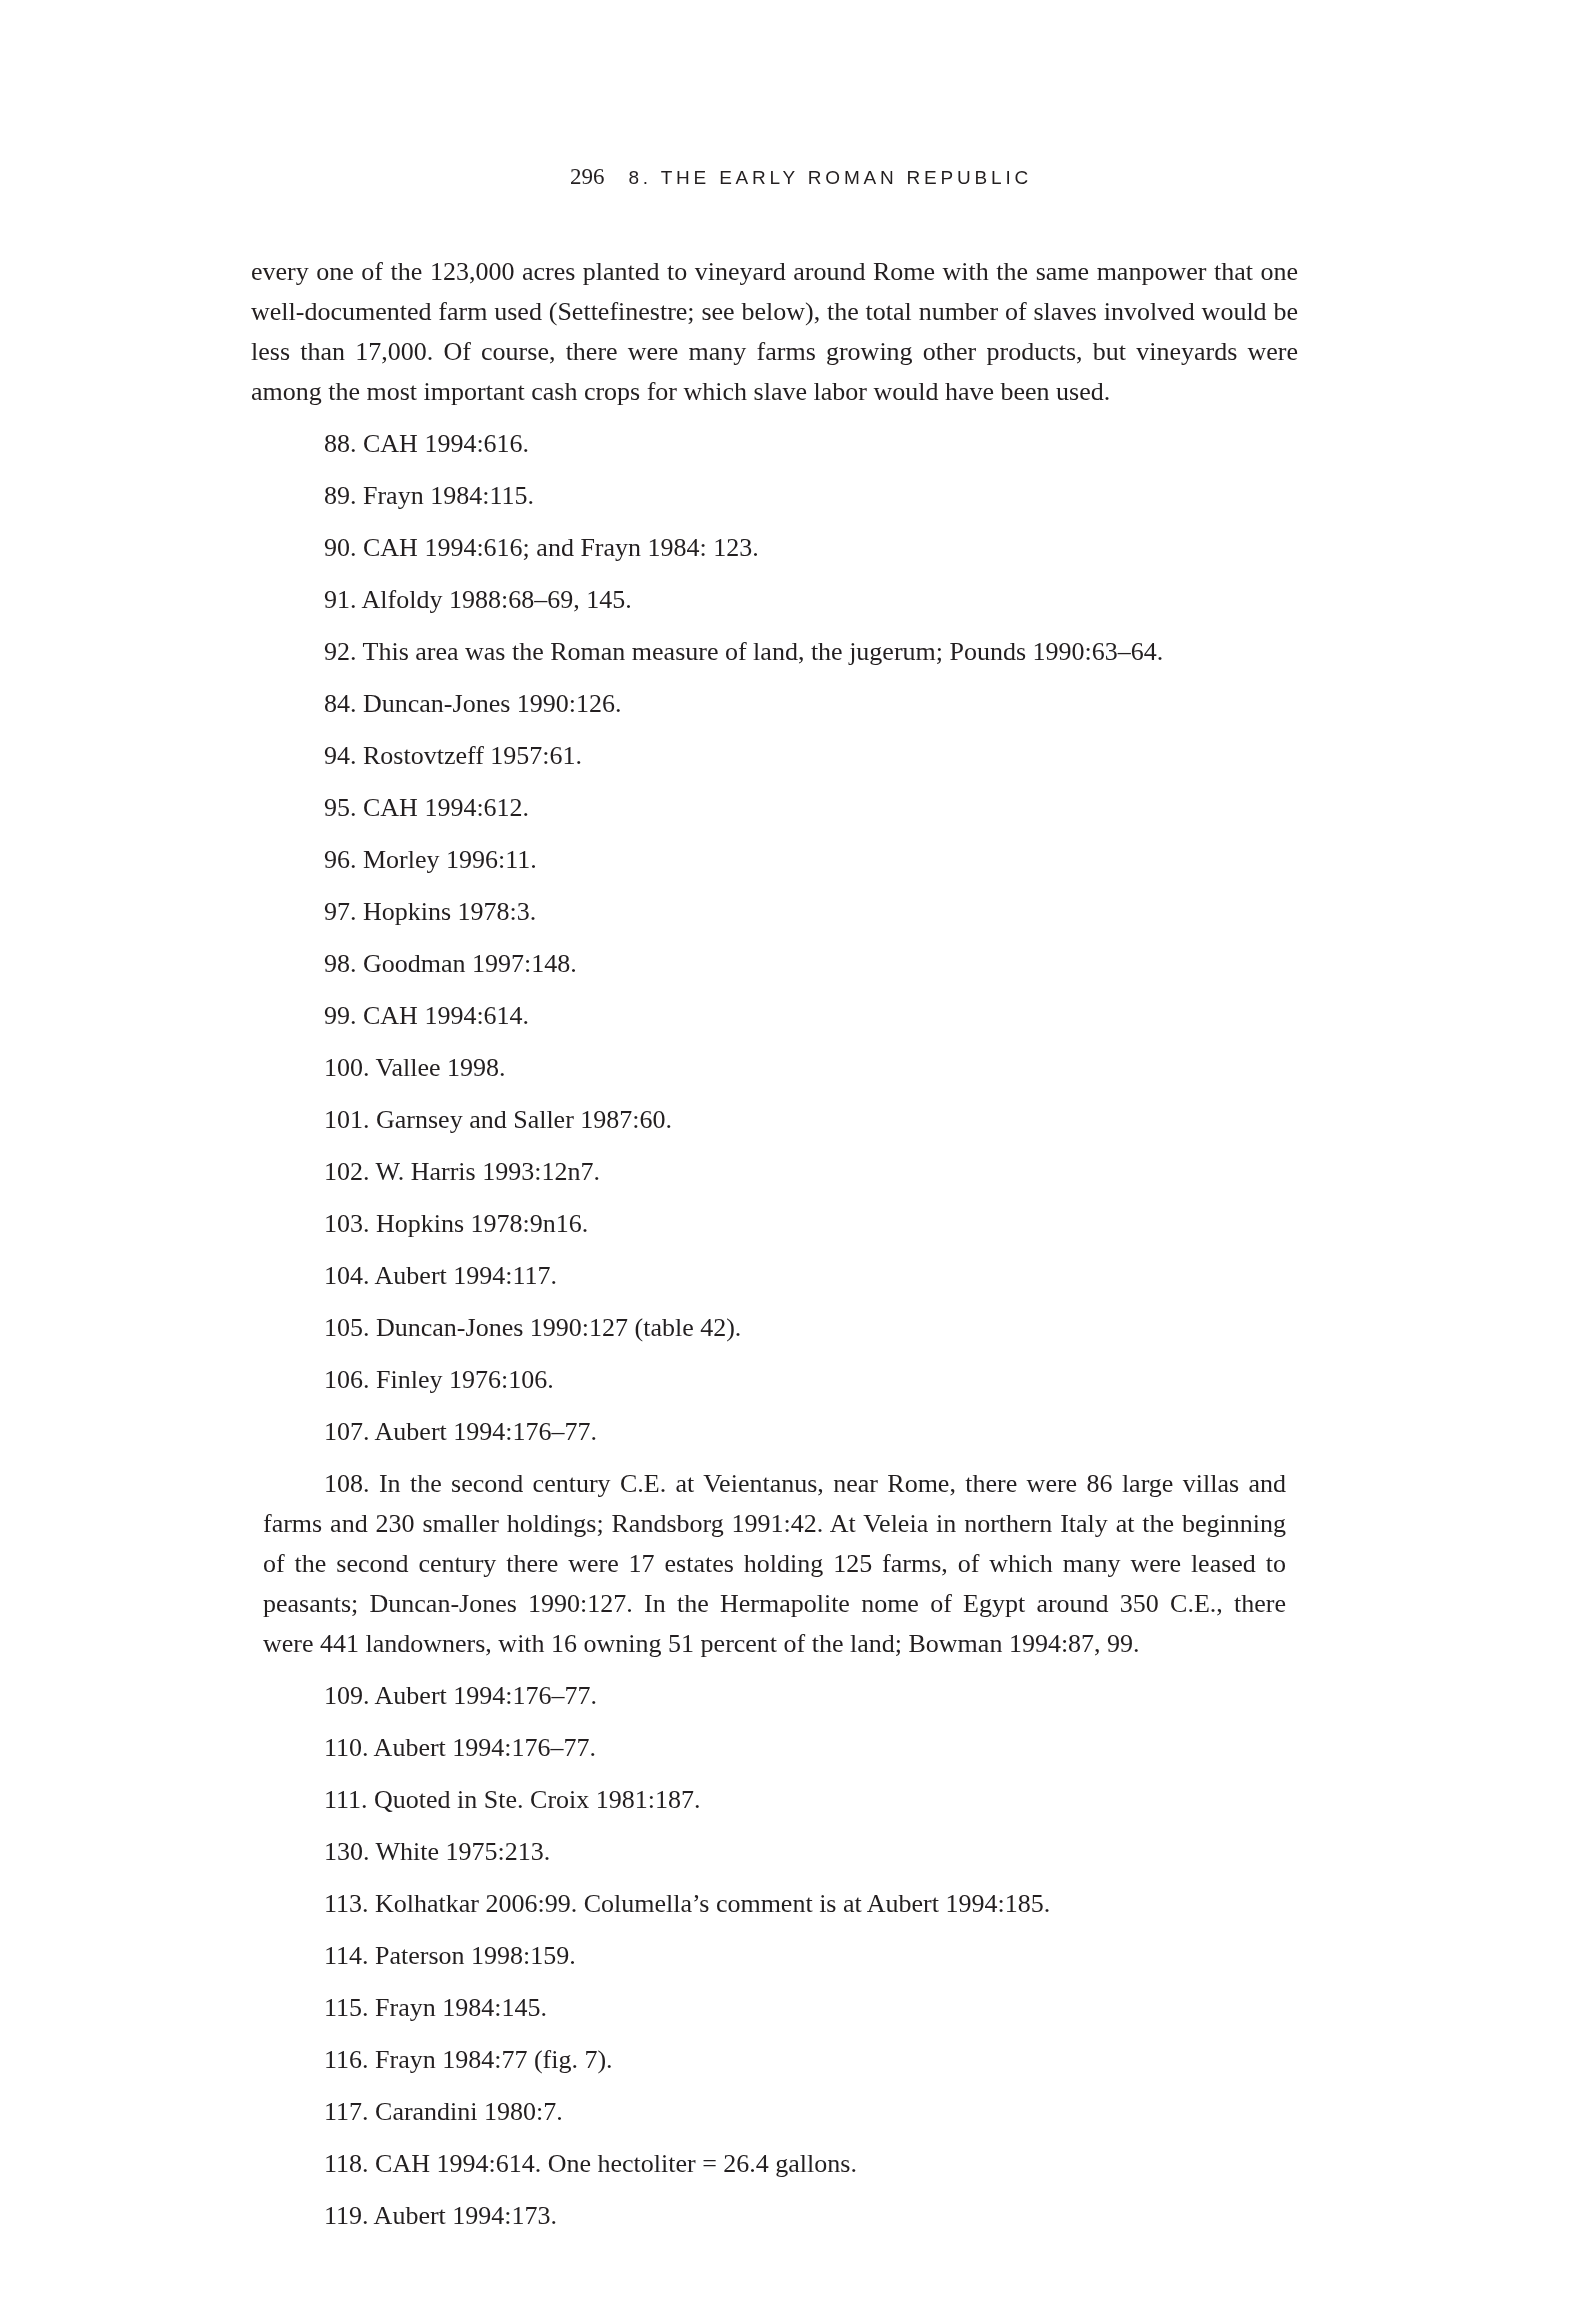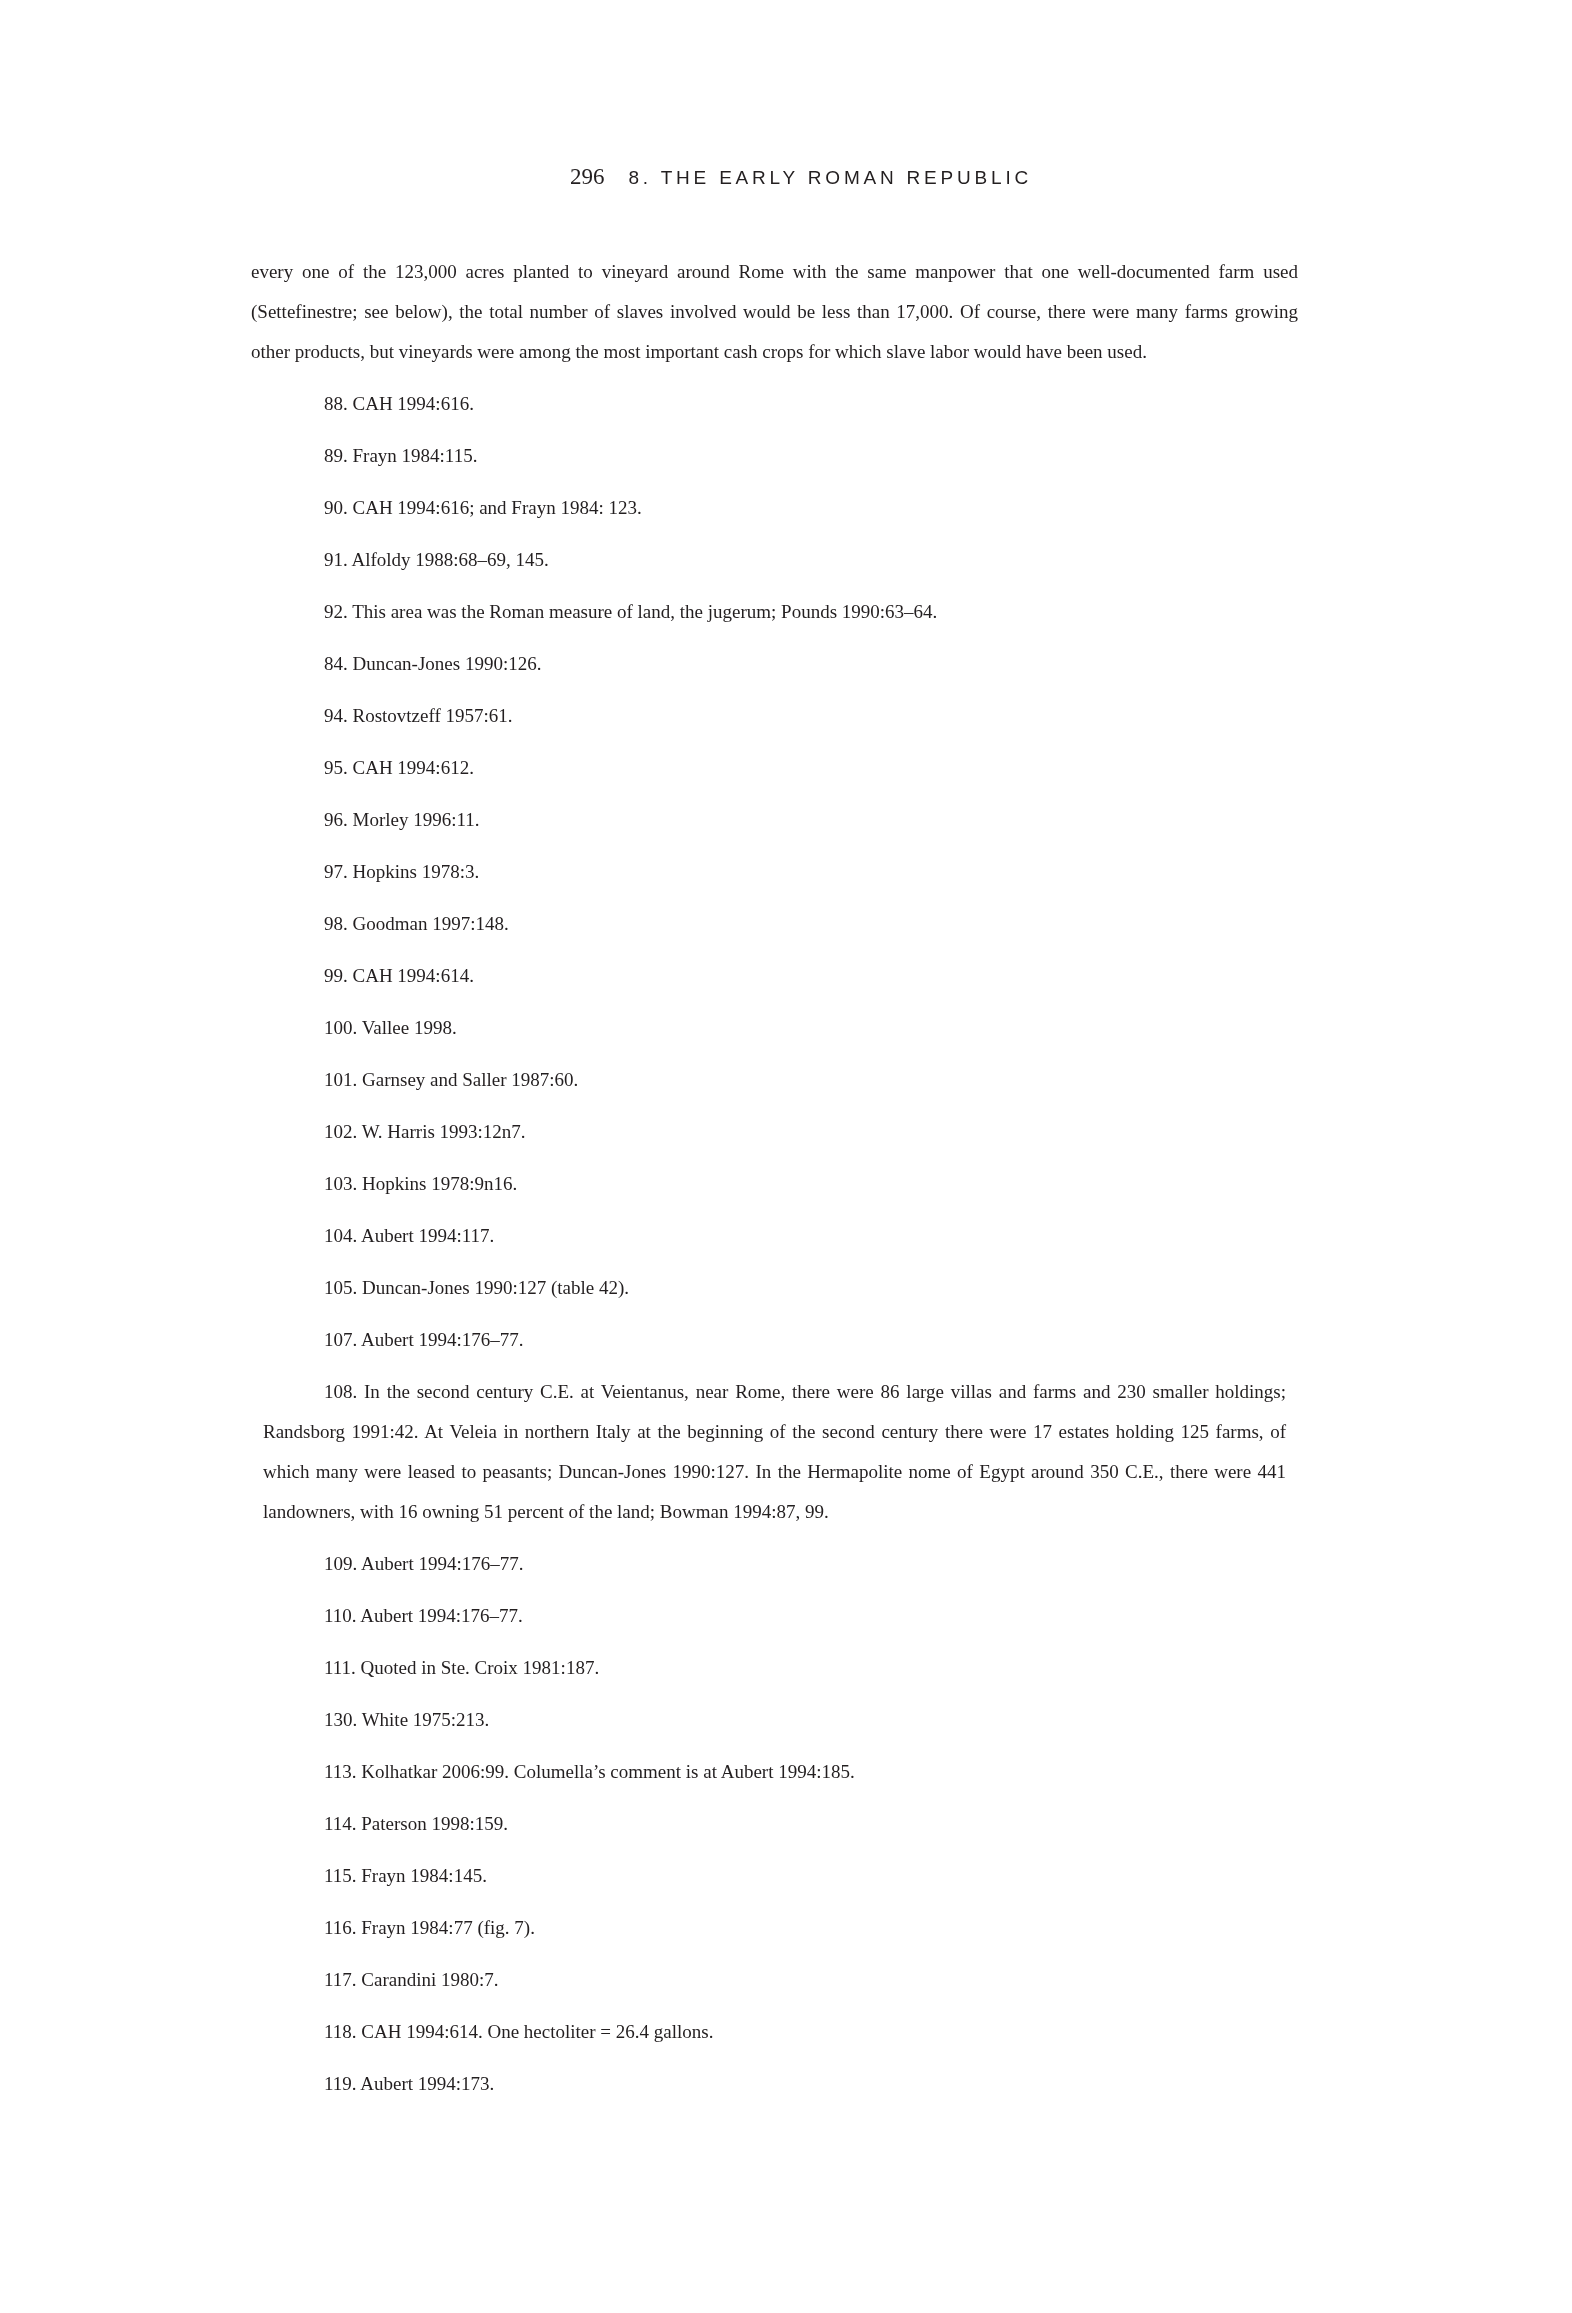--- a/index.html
+++ b/index.html
@@ -1,20 +1,20 @@
 <!DOCTYPE html>
 <html><head>
 <meta charset="utf-8">
 <style>
   html,body{margin:0;padding:0;background:#fff;}
   body{width:1572px;height:2313px;position:relative;overflow:hidden;color:#231f20;font-family:"Liberation Serif","DejaVu Serif",serif;}
   .header{position:absolute;top:164px;left:15px;width:1572px;text-align:center;font-size:20px;}
   .header .pg{font-family:"Liberation Serif",serif;font-size:23px;margin-right:19px;}
   .header .run{font-family:"Liberation Sans","DejaVu Sans",sans-serif;letter-spacing:3.8px;font-size:19px;}
-  .body{position:absolute;top:252px;left:251px;width:1047px;font-size:19px;line-height:40px;}
+  .body{position:absolute;top:252px;left:251px;width:1047px;font-size:26px;line-height:40px;}
   .para{text-align:justify;text-align-last:left;margin:0;}
   .note{margin:12px;text-indent:61px;text-align:justify;text-align-last:left;}
 </style>
 </head>
 <body>
 
 <div class="header">
   <span class="pg">296</span>
   <span class="run">8. THE EARLY ROMAN REPUBLIC</span>
 </div>
@@ -33,20 +33,21 @@
       <p class="note">96. Morley 1996:11.</p>
       <p class="note">97. Hopkins 1978:3.</p>
       <p class="note">98. Goodman 1997:148.</p>
       <p class="note">99. CAH 1994:614.</p>
       <p class="note">100. Vallee 1998.</p>
       <p class="note">101. Garnsey and Saller 1987:60.</p>
       <p class="note">102. W. Harris 1993:12n7.</p>
       <p class="note">103. Hopkins 1978:9n16.</p>
       <p class="note">104. Aubert 1994:117.</p>
       <p class="note">105. Duncan-Jones 1990:127 (table 42).</p>
+      <p class="note">106. Finley 1976:106.</p>
       <p class="note">107. Aubert 1994:176–77.</p>
       <p class="note">108. In the second century C.E. at Veientanus, near Rome, there were 86 large villas and farms and 230 smaller holdings; Randsborg 1991:42. At Veleia in northern Italy at the beginning of the second century there were 17 estates holding 125 farms, of which many were leased to peasants; Duncan-Jones 1990:127. In the Hermapolite nome of Egypt around 350 C.E., there were 441 landowners, with 16 owning 51 percent of the land; Bowman 1994:87, 99.</p>
       <p class="note">109. Aubert 1994:176–77.</p>
       <p class="note">110. Aubert 1994:176–77.</p>
       <p class="note">111. Quoted in Ste. Croix 1981:187.</p>
       <p class="note">130. White 1975:213.</p>
       <p class="note">113. Kolhatkar 2006:99. Columella’s comment is at Aubert 1994:185.</p>
       <p class="note">114. Paterson 1998:159.</p>
       <p class="note">115. Frayn 1984:145.</p>
       <p class="note">116. Frayn 1984:77 (fig. 7).</p>

